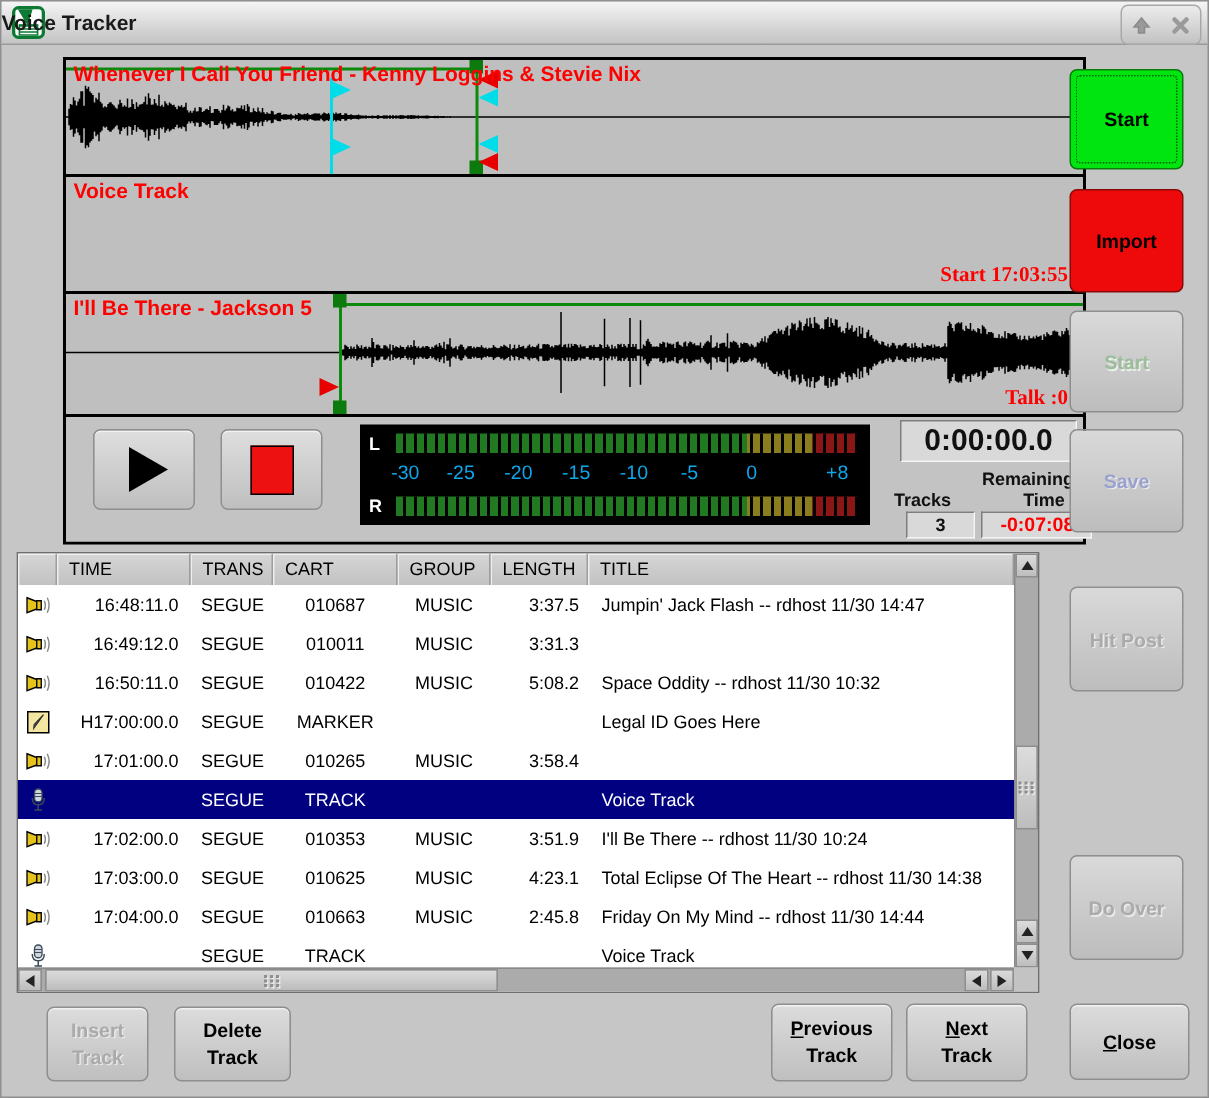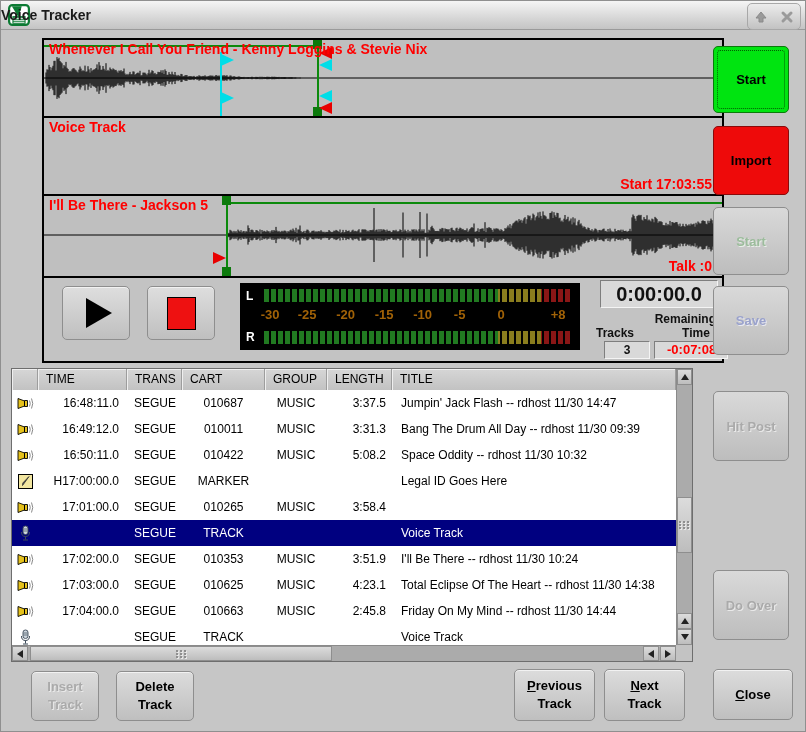--- a/index.html
+++ b/index.html
@@ -15,21 +15,21 @@
   .win-btns{position:absolute;right:4px;top:2px;width:52px;height:25px;display:flex;
     background:linear-gradient(#ececec,#c2c2c2);border:1px solid #a8a8a8;border-radius:5px;}
   .win-btn{flex:1;display:flex;align-items:center;justify-content:center;}
 
   
   .waveframe{position:absolute;left:10px;top:37px;width:678px;height:321px;border:2px solid #000;background:#bfbfbf;margin-left:31px;}
   .panel{position:relative;border-bottom:2px solid #000;background:#bfbfbf;overflow:hidden;}
   .p1{height:76px;} .p2{height:76px;} .p3{height:80px;}
   .panel svg.wav{position:absolute;left:0;top:0;}
   .ptitle{position:absolute;left:5px;top:1px;font-size:14px;font-weight:bold;color:#f00;white-space:nowrap;z-index:4;}
-  .pbr{position:absolute;right:10px;bottom:2px;font-size:14px;font-weight:bold;color:#f00;z-index:4;}
+  .pbr{position:absolute;right:10px;bottom:2px;font-size:14px;font-weight:bold;color:#f00;z-index:4;font-family:Liberation Serif, serif;}
   .vline{position:absolute;top:0;bottom:0;width:2px;z-index:2;}
   .vline.cyan{background:#00dde8;top:12px;}
   .vline.green{background:#0c8a0c;}
   .hgreen{position:absolute;height:2px;background:#0c8a0c;z-index:2;}
   .sq{position:absolute;width:9px;height:9px;background:#0c7a0c;z-index:3;}
   .tri{position:absolute;width:0;height:0;z-index:3;}
   .tri.pl{border-top:6px solid transparent;border-bottom:6px solid transparent;}
   .tri.pr{border-top:6px solid transparent;border-bottom:6px solid transparent;}
   .tri.pl.red{border-right:13px solid #e80000;} .tri.pl.cyan{border-right:13px solid #00dde8;}
   .tri.pr.red{border-left:13px solid #e80000;}  .tri.pr.cyan{border-left:13px solid #00dde8;}
@@ -40,21 +40,21 @@
     border:1px solid #8e8e8e;border-radius:5px;box-shadow:inset 0 1px 0 #f2f2f2;display:flex;align-items:center;justify-content:center;}
   .play-glyph{width:0;height:0;border-top:15px solid transparent;border-bottom:15px solid transparent;border-left:26px solid #000;margin-left:6px;}
   .stop-glyph{width:27px;height:31px;background:#ee1111;border:1px solid #000;}
   .meter{position:absolute;left:196px;top:5px;width:340px;height:67px;background:#000;}
   .meter .ch{position:absolute;left:6px;color:#fff;font-size:12px;font-weight:bold;}
   .bar{position:absolute;left:24px;right:8px;height:13px;
     background:
       repeating-linear-gradient(90deg,rgba(0,0,0,0) 0 5px,#000 5px 7px),
       linear-gradient(90deg,#217a21 0 76%,#8a7d1e 76% 90%,#8a1616 90% 100%);}
   .scale{position:absolute;left:24px;right:8px;top:24px;height:18px;}
-  .scale span{position:absolute;color:#a16207;font-size:13px;font-weight:bold;transform:translateX(-50%);}
+  .scale span{position:absolute;color:#0ea5e9;font-size:13px;font-weight:normal;transform:translateX(-50%);}
   .sunken{background:#d9d9d9;border-top:1px solid #7e7e7e;border-left:1px solid #7e7e7e;
     border-bottom:1px solid #f4f4f4;border-right:1px solid #f4f4f4;}
   .bigtime{position:absolute;left:556px;top:2px;width:116px;height:26px;line-height:26px;text-align:center;
     font-size:20px;font-weight:bold;color:#111;}
   .remlabel{position:absolute;left:556px;top:34px;width:116px;text-align:right;font-size:12px;font-weight:bold;color:#111;}
   .sublabel{position:absolute;top:48px;font-size:12px;font-weight:bold;color:#111;}
   .tracksbox{position:absolute;left:560px;top:63px;width:44px;height:16px;line-height:16px;text-align:center;font-size:12px;font-weight:bold;color:#111;}
   .timeval{position:absolute;left:610px;top:63px;width:72px;height:16px;line-height:16px;text-align:right;font-size:13px;font-weight:bold;color:#f00;}
 
   
@@ -250,21 +250,20 @@
               <path d="M2 3.5 L8.5 6 L8.5 11 L2 13.5 Z M8.5 5.5 H11.5 V11.5 H8.5 Z" fill="#e6c21c" stroke="#000" stroke-width="0.9"></path>
               <path d="M13.5 5.5 Q15 8.5 13.5 11.5" fill="none" stroke="#8a8a8a" stroke-width="1"></path>
               <path d="M15.5 3.5 Q18 8.5 15.5 13.5" fill="none" stroke="#8a8a8a" stroke-width="1"></path>
             </svg>
           </div>
           <div class="c time">16:49:12.0</div>
           <div class="c trans">SEGUE</div>
           <div class="c cart">010011</div>
           <div class="c group">MUSIC</div>
           <div class="c len">3:31.3</div>
-          <div class="c title">Bang The Drum All Day -- rdhost 11/30 09:39</div>
         </div>
         <div class="lrow">
           <div class="c icon">
             <svg width="19" height="17" viewBox="0 0 19 17">
               <path d="M2 3.5 L8.5 6 L8.5 11 L2 13.5 Z M8.5 5.5 H11.5 V11.5 H8.5 Z" fill="#e6c21c" stroke="#000" stroke-width="0.9"></path>
               <path d="M13.5 5.5 Q15 8.5 13.5 11.5" fill="none" stroke="#8a8a8a" stroke-width="1"></path>
               <path d="M15.5 3.5 Q18 8.5 15.5 13.5" fill="none" stroke="#8a8a8a" stroke-width="1"></path>
             </svg>
           </div>
           <div class="c time">16:50:11.0</div>

